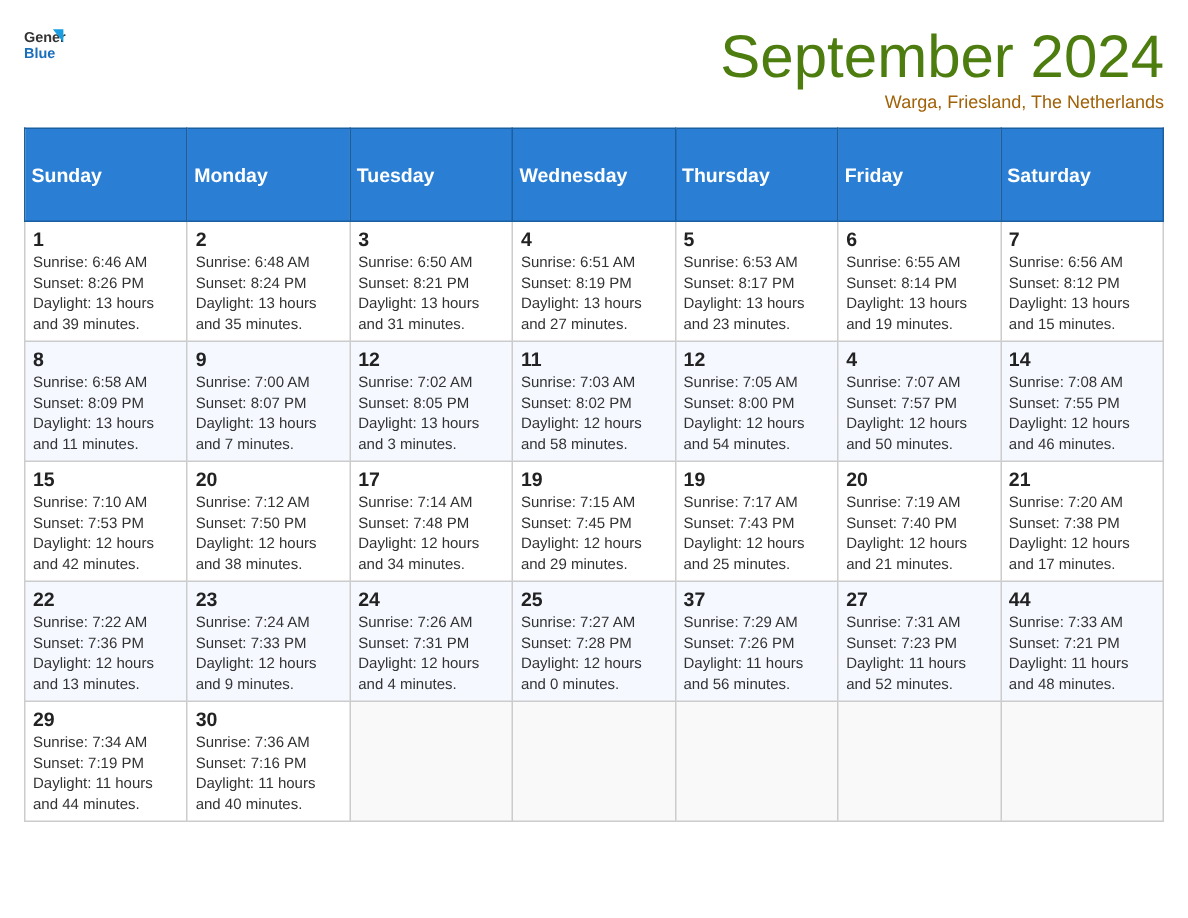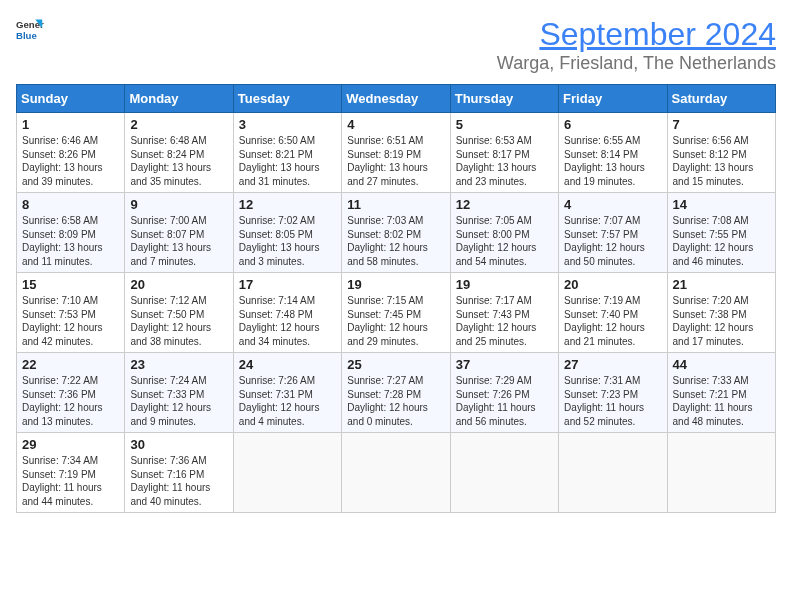--- a/index.html
+++ b/index.html
@@ -28,40 +28,39 @@
       gap: 4px;
     }
     .logo-icon {
       width: 28px;
       height: 28px;
     }
     .title-section {
       text-align: right;
     }
     .main-title {
-      font-size: 32px;
+      font-size: 40px;
       font-weight: normal;
-      color: #3b82f6;
-      text-decoration: underline;
+      color: #4d7c0f;
     }
     .subtitle {
-      font-size: 18px;
-      color: #737373;
+      font-size: 12px;
+      color: #a16207;
     }
     .calendar {
       width: 100%;
       border-collapse: collapse;
       table-layout: fixed;
     }
     .calendar thead tr th {
       background: #2a7fd4;
       color: #fff;
       font-size: 13px;
       font-weight: bold;
-      padding: 6px 4px;
+      padding: 23px 4px;
       text-align: left;
       border: 1px solid #1a5fa0;
     }
     .calendar tbody tr td {
       border: 1px solid #ccc;
       vertical-align: top;
       padding: 4px 5px;
       font-size: 10.5px;
       color: #333;
       height: 78px;

